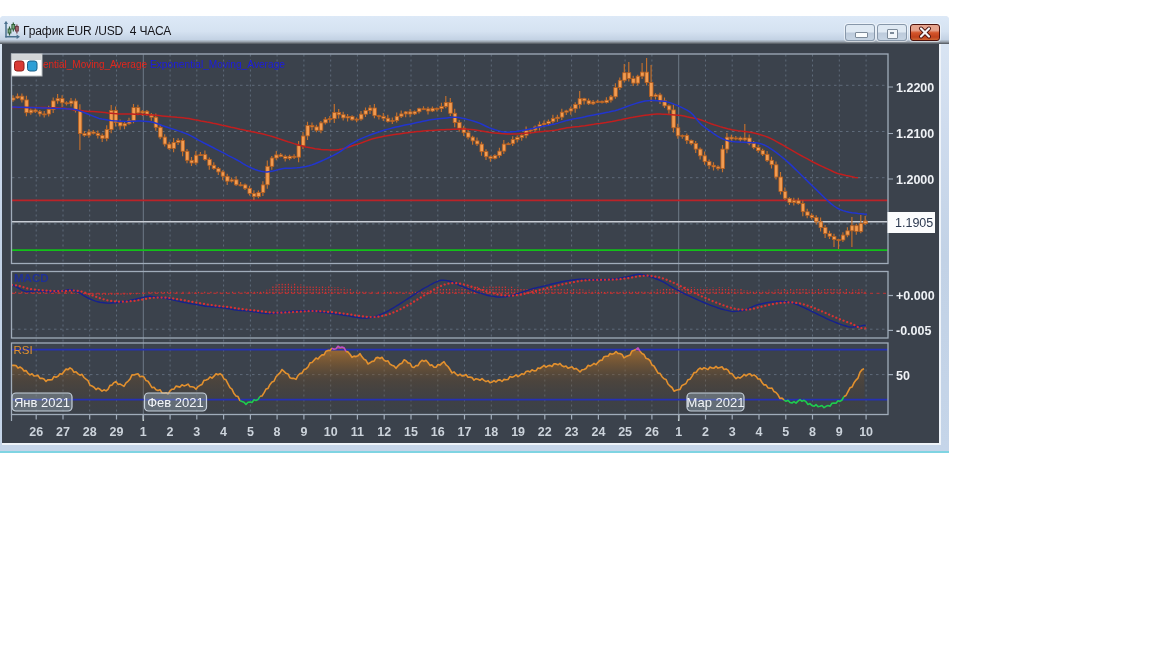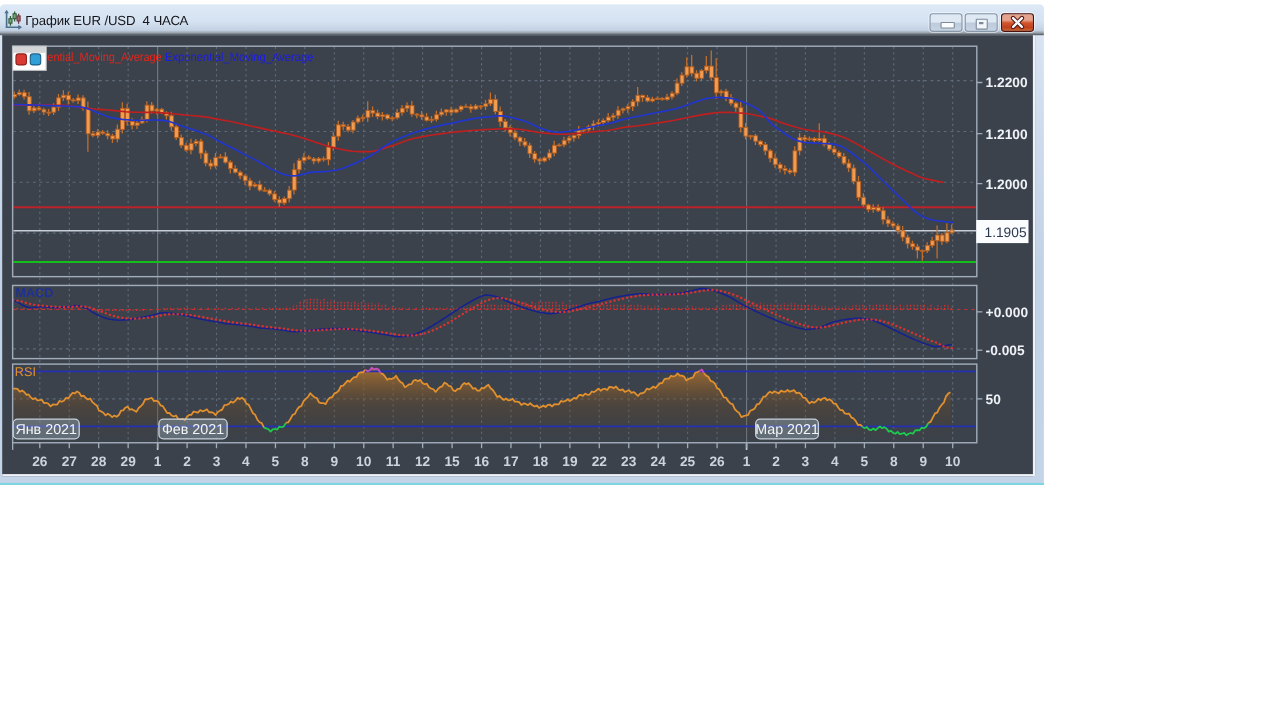--- a/index.html
+++ b/index.html
@@ -1,15 +1,15 @@
 <!DOCTYPE html>
 <html><head><meta charset="utf-8"><style>
 html,body{margin:0;padding:0;background:#ffffff;font-family:"Liberation Sans",sans-serif;}
 #page{position:relative;width:1152px;height:648px;overflow:hidden;background:#ffffff;}
-#win{position:absolute;left:0;top:4px;width:949px;height:437px;border-radius:4px 4px 0 0;overflow:hidden;
+#win{position:absolute;left:0;top:16px;width:949px;height:437px;border-radius:4px 4px 0 0;overflow:hidden;
  background:linear-gradient(180deg,#dce7f4 0%,#cfdcee 25%,#c2d2e6 55%,#c5d5e9 100%);}
 #client{position:absolute;left:2px;top:28px;width:937px;height:399px;background:#3b424c;
  border-right:2px solid #eef3f9;border-bottom:2px solid #eef3f9;}
 #cyan{position:absolute;left:0;top:435px;width:949px;height:2px;background:#7fd4e2;}
 #tbar{position:absolute;left:0;top:0;width:949px;height:28px;background:linear-gradient(180deg,#dde9f7 0%,#d5e2f1 55%,#c3d2e4 84%,#9aa3ad 92%,#5f656c 98%,#51565d 100%);}
 #ttl{position:absolute;left:23px;top:7.5px;font-size:12px;color:#15151a;letter-spacing:-0.1px;}
 .btn{position:absolute;top:8px;height:17px;border-radius:3px;border:1px solid #8797a9;box-sizing:border-box;
  background:linear-gradient(#dfe9f3 49%,#bccadb 51%,#c6d4e3);box-shadow:0 0 0 1px rgba(255,255,255,0.5);}
 #bmin{left:845px;width:30px;}
 #bmax{left:876.5px;width:30.5px;}

